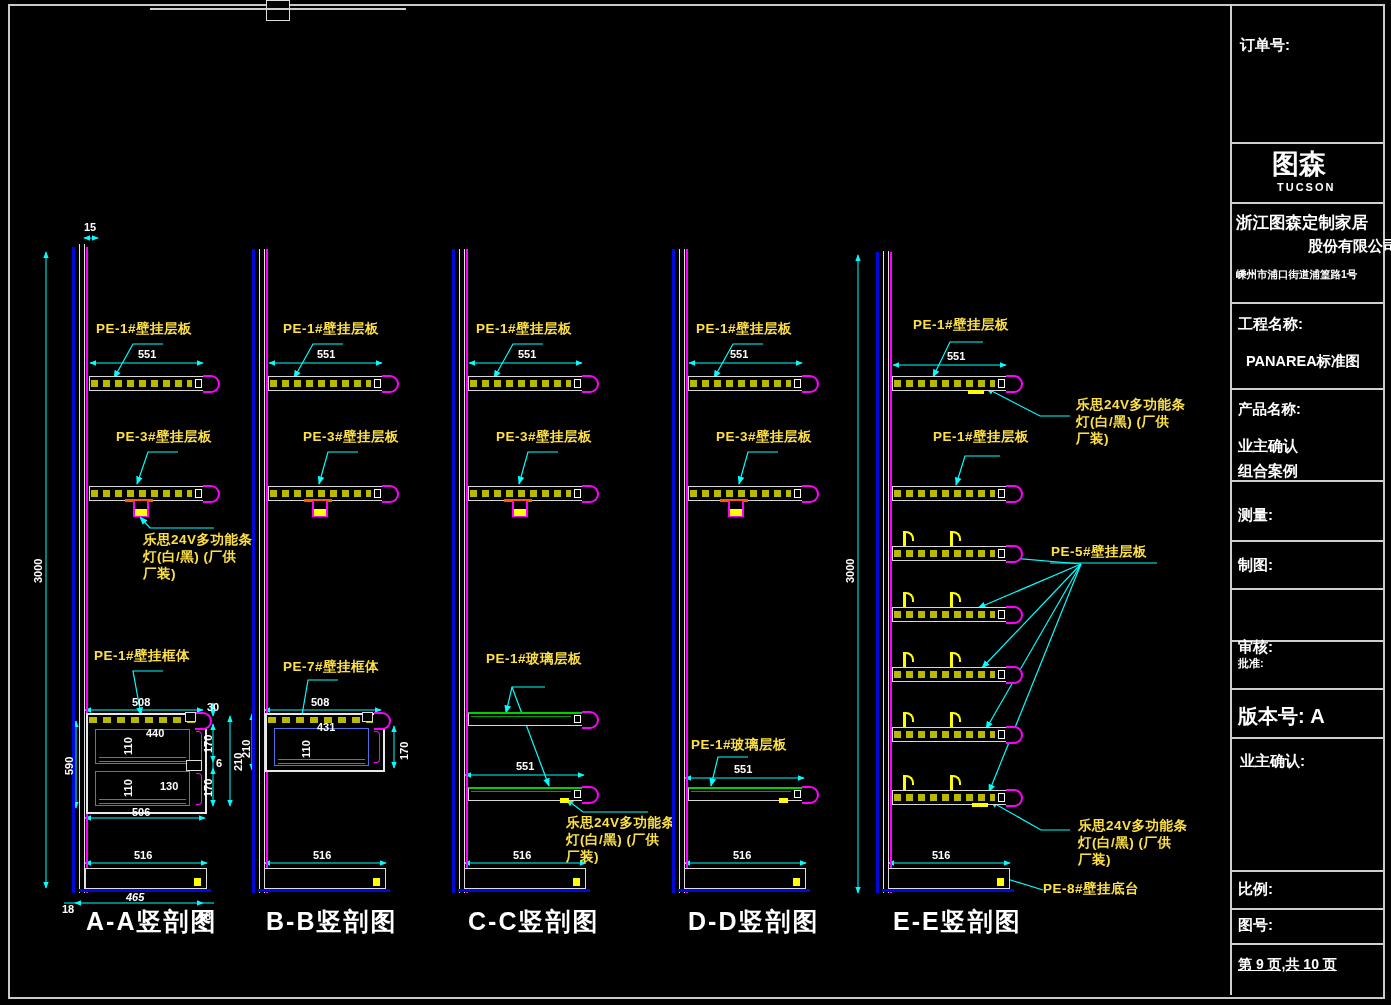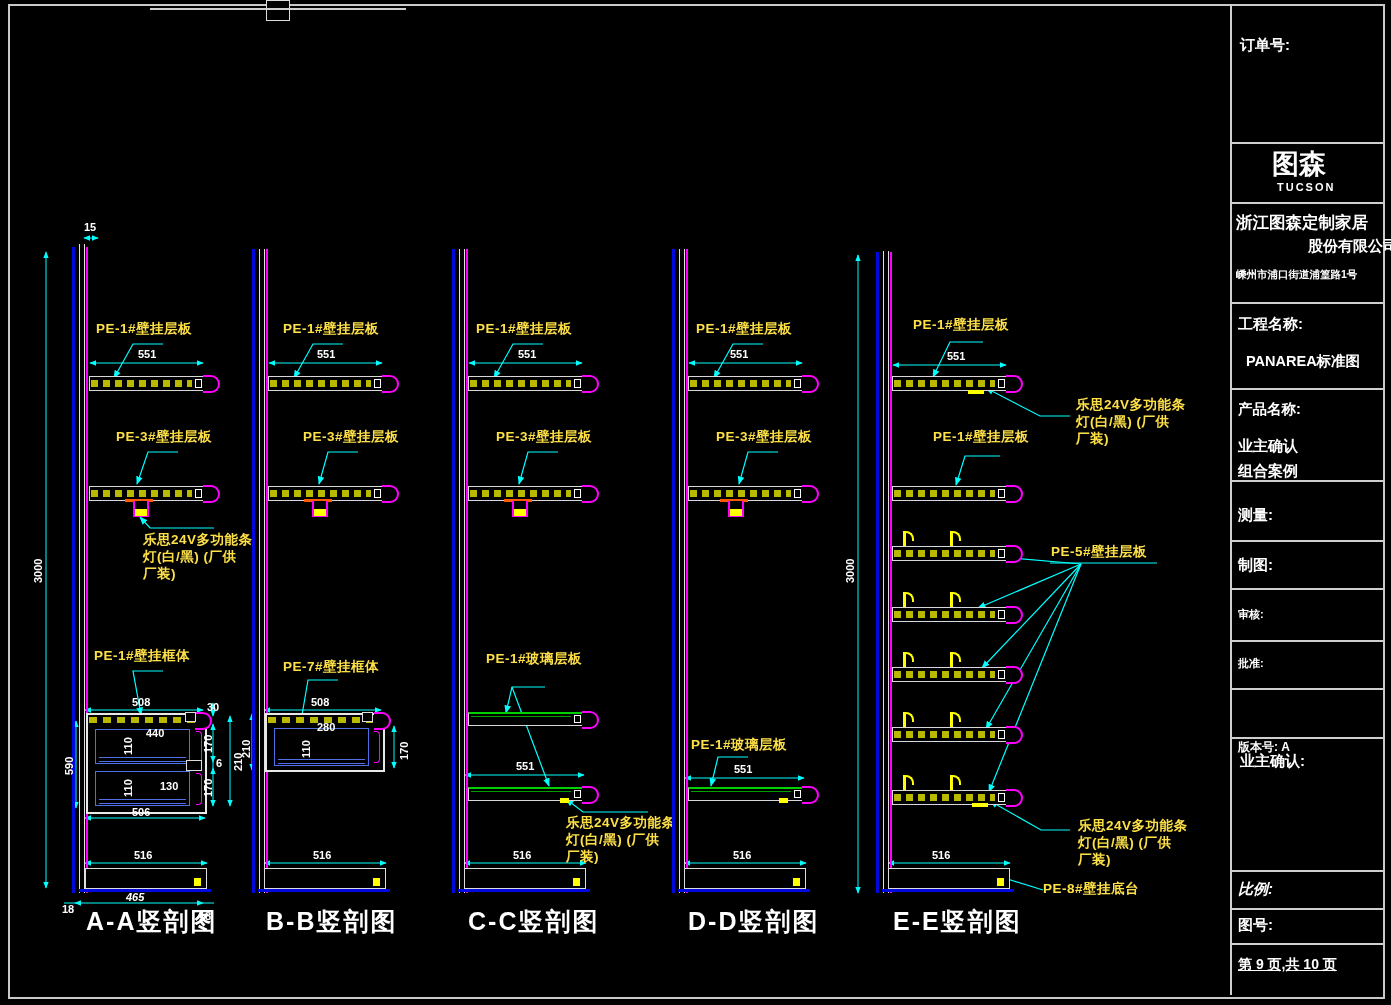--- a/index.html
+++ b/index.html
@@ -208,21 +208,21 @@
   <div class="plinth-top" style="left:264px;top:868px;width:120px;"></div>
   <div class="plinth-low" style="left:264px;top:876px;width:120px;"></div>
   <div class="ybox" style="left:373px;top:878px;width:7px;height:8px;"></div>
   <div class="hblue" style="left:258px;top:889px;width:132px;"></div>
 
   <span class="lbl" style="left:283px;top:320px;">PE-1#壁挂层板</span>
   <span class="dim" style="left:317px;top:348px;">551</span>
   <span class="lbl" style="left:303px;top:428px;">PE-3#壁挂层板</span>
   <span class="lbl" style="left:283px;top:658px;">PE-7#壁挂框体</span>
   <span class="dim" style="left:311px;top:696px;">508</span>
-  <span class="dim" style="left:317px;top:721px;">280</span>
+  <span class="dim" style="left:317px;top:721px;">431</span>
   <span class="dim rot" style="left:300px;top:758px;">110</span>
   <span class="dim rot" style="left:240px;top:758px;">210</span>
   <span class="dim rot" style="left:398px;top:760px;">170</span>
   <span class="dim" style="left:313px;top:849px;">516</span>
   <span class="sect-title" style="left:266px;top:905px;">B-B竖剖图</span>
 
   <div class="vblue" style="left:452px;top:249px;height:644px;"></div>
   <div class="vwall" style="left:459px;top:249px;height:644px;"></div>
   <div class="vmag" style="left:466px;top:249px;height:644px;"></div>
   <div class="shelf" style="left:468px;top:376px;width:114px;"></div>
@@ -348,21 +348,21 @@
   <span class="tbt" style="left:1236px;top:212px;font-size:16.5px;">浙江图森定制家居</span>
   <span class="tbt" style="left:1308px;top:237px;font-size:15px;">股份有限公司</span>
   <span class="tbt" style="left:1236px;top:268px;font-size:10.5px;">嵊州市浦口街道浦篁路1号</span>
   <span class="tbt" style="left:1238px;top:315px;font-size:15px;">工程名称:</span>
   <span class="tbt" style="left:1246px;top:352px;font-size:14.5px;">PANAREA标准图</span>
   <span class="tbt" style="left:1238px;top:400px;font-size:14.5px;">产品名称:</span>
   <span class="tbt" style="left:1238px;top:437px;font-size:15px;">业主确认</span>
   <span class="tbt" style="left:1238px;top:462px;font-size:15px;">组合案例</span>
   <span class="tbt" style="left:1238px;top:506px;font-size:15px;">测量:</span>
   <span class="tbt" style="left:1238px;top:556px;font-size:15px;">制图:</span>
-  <span class="tbt" style="left:1238px;top:607px;font-size:11px;">审核:</span>
+  <span class="tbt" style="left:1238px;top:638px;font-size:15px;">审核:</span>
   <span class="tbt" style="left:1238px;top:656px;font-size:11px;">批准:</span>
-  <span class="tbt" style="left:1238px;top:703px;font-size:12px;margin-top:36px;">版本号: A</span>
+  <span class="tbt" style="left:1238px;top:703px;font-size:20px;">版本号: A</span>
   <span class="tbt" style="left:1240px;top:752px;font-size:15px;">业主确认:</span>
-  <span class="tbt" style="left:1238px;top:880px;font-size:15px;font-style:italic;">比例:</span>
+  <span class="tbt" style="left:1238px;top:880px;font-size:15px;">比例:</span>
   <span class="tbt" style="left:1238px;top:916px;font-size:15px;">图号:</span>
   <span class="tbt" style="left:1238px;top:956px;font-size:14px;text-decoration:underline;">第 9 页,共 10 页</span>
 
 </div>
 
 </body></html>

